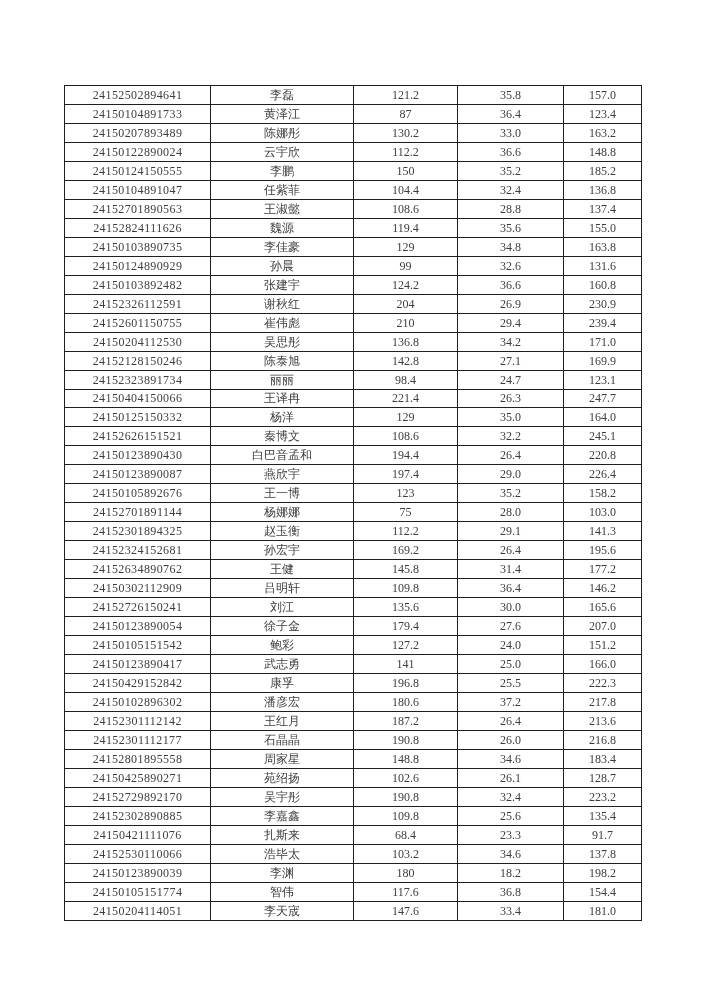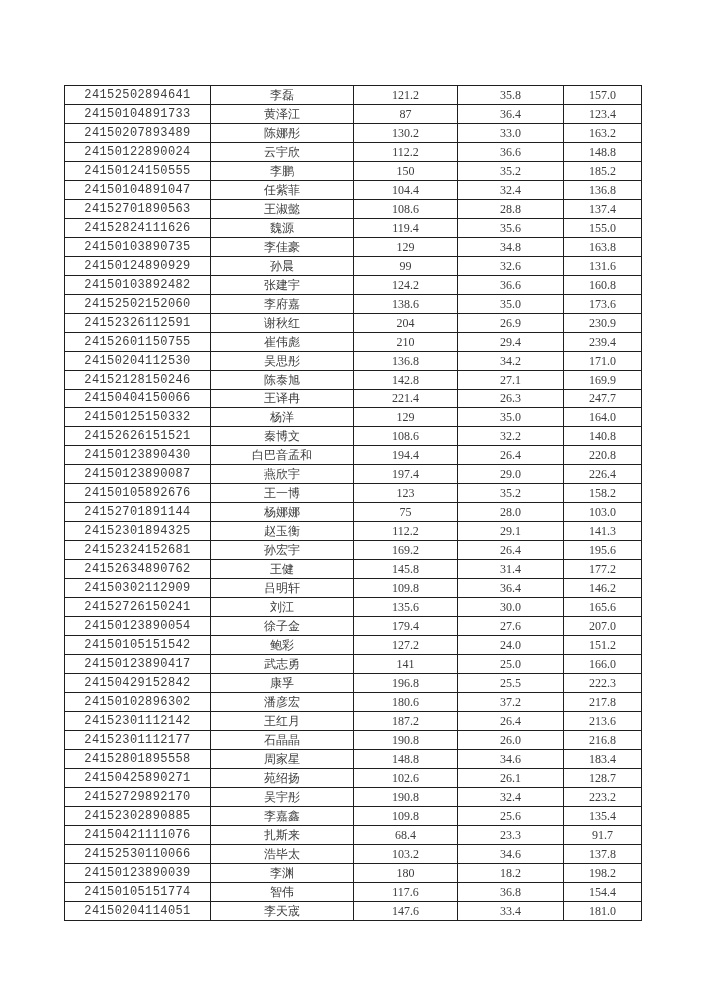--- a/index.html
+++ b/index.html
@@ -28,21 +28,21 @@
   }
   table.score-table td {
     border: 1.5px solid #1f1f1f;
     padding: 0;
     text-align: center;
     vertical-align: middle;
     white-space: nowrap;
     overflow: hidden;
     line-height: 1;
   }
-  td.col-id { letter-spacing: 0.4px; font-family: Liberation Mono, monospace; }
+  td.col-id { letter-spacing: 0.4px; }
 </style>
 </head>
 <body>
 
 <div class="page">
   <table class="score-table">
     <colgroup>
       <col style="width:146px">
       <col style="width:143px">
       <col style="width:104px">
@@ -121,27 +121,20 @@
           <td class="col-total">131.6</td>
         </tr>
         <tr>
           <td class="col-id">24150103892482</td>
           <td class="col-name">张建宇</td>
           <td class="col-s1">124.2</td>
           <td class="col-s2">36.6</td>
           <td class="col-total">160.8</td>
         </tr>
         <tr>
-          <td class="col-id">24152502152060</td>
-          <td class="col-name">李府嘉</td>
-          <td class="col-s1">138.6</td>
-          <td class="col-s2">35.0</td>
-          <td class="col-total">173.6</td>
-        </tr>
-        <tr>
           <td class="col-id">24152326112591</td>
           <td class="col-name">谢秋红</td>
           <td class="col-s1">204</td>
           <td class="col-s2">26.9</td>
           <td class="col-total">230.9</td>
         </tr>
         <tr>
           <td class="col-id">24152601150755</td>
           <td class="col-name">崔伟彪</td>
           <td class="col-s1">210</td>
@@ -156,39 +149,46 @@
           <td class="col-total">171.0</td>
         </tr>
         <tr>
           <td class="col-id">24152128150246</td>
           <td class="col-name">陈泰旭</td>
           <td class="col-s1">142.8</td>
           <td class="col-s2">27.1</td>
           <td class="col-total">169.9</td>
         </tr>
         <tr>
+          <td class="col-id">24152323891734</td>
+          <td class="col-name">丽丽</td>
+          <td class="col-s1">98.4</td>
+          <td class="col-s2">24.7</td>
+          <td class="col-total">123.1</td>
+        </tr>
+        <tr>
           <td class="col-id">24150404150066</td>
           <td class="col-name">王译冉</td>
           <td class="col-s1">221.4</td>
           <td class="col-s2">26.3</td>
           <td class="col-total">247.7</td>
         </tr>
         <tr>
           <td class="col-id">24150125150332</td>
           <td class="col-name">杨洋</td>
           <td class="col-s1">129</td>
           <td class="col-s2">35.0</td>
           <td class="col-total">164.0</td>
         </tr>
         <tr>
           <td class="col-id">24152626151521</td>
           <td class="col-name">秦博文</td>
           <td class="col-s1">108.6</td>
           <td class="col-s2">32.2</td>
-          <td class="col-total">140.8</td>
+          <td class="col-total">245.1</td>
         </tr>
         <tr>
           <td class="col-id">24150123890430</td>
           <td class="col-name">白巴音孟和</td>
           <td class="col-s1">194.4</td>
           <td class="col-s2">26.4</td>
           <td class="col-total">220.8</td>
         </tr>
         <tr>
           <td class="col-id">24150123890087</td>

